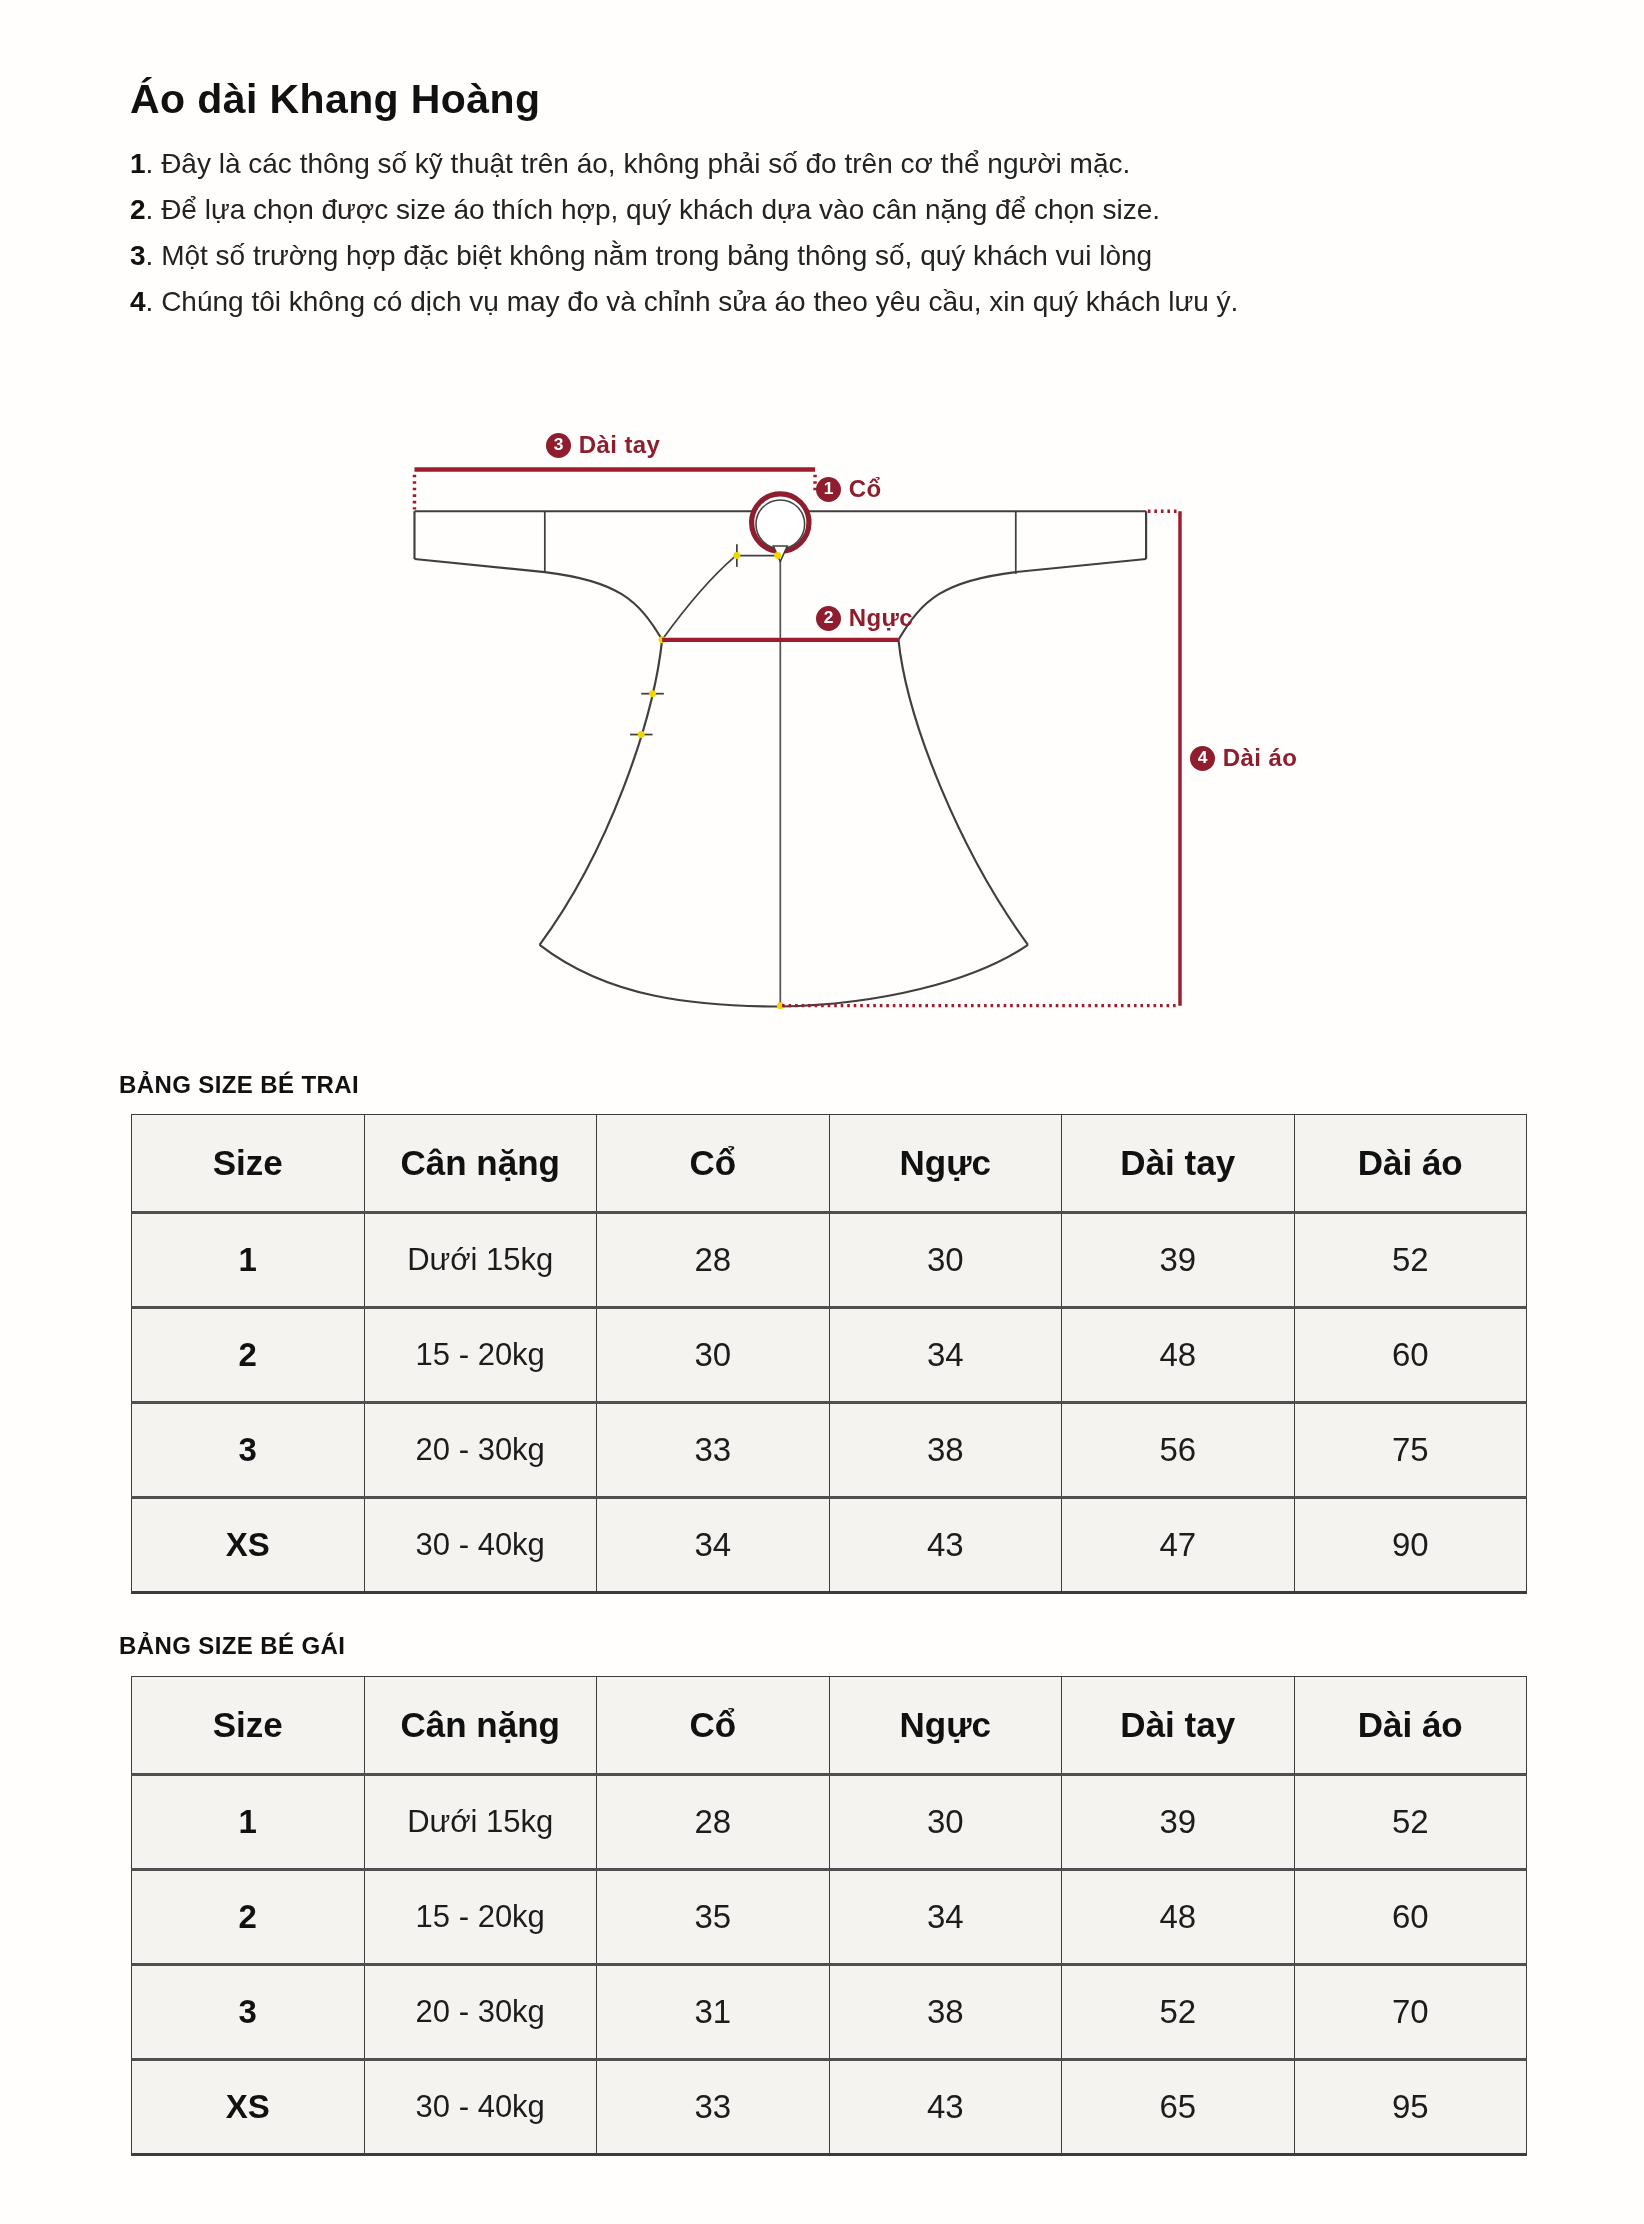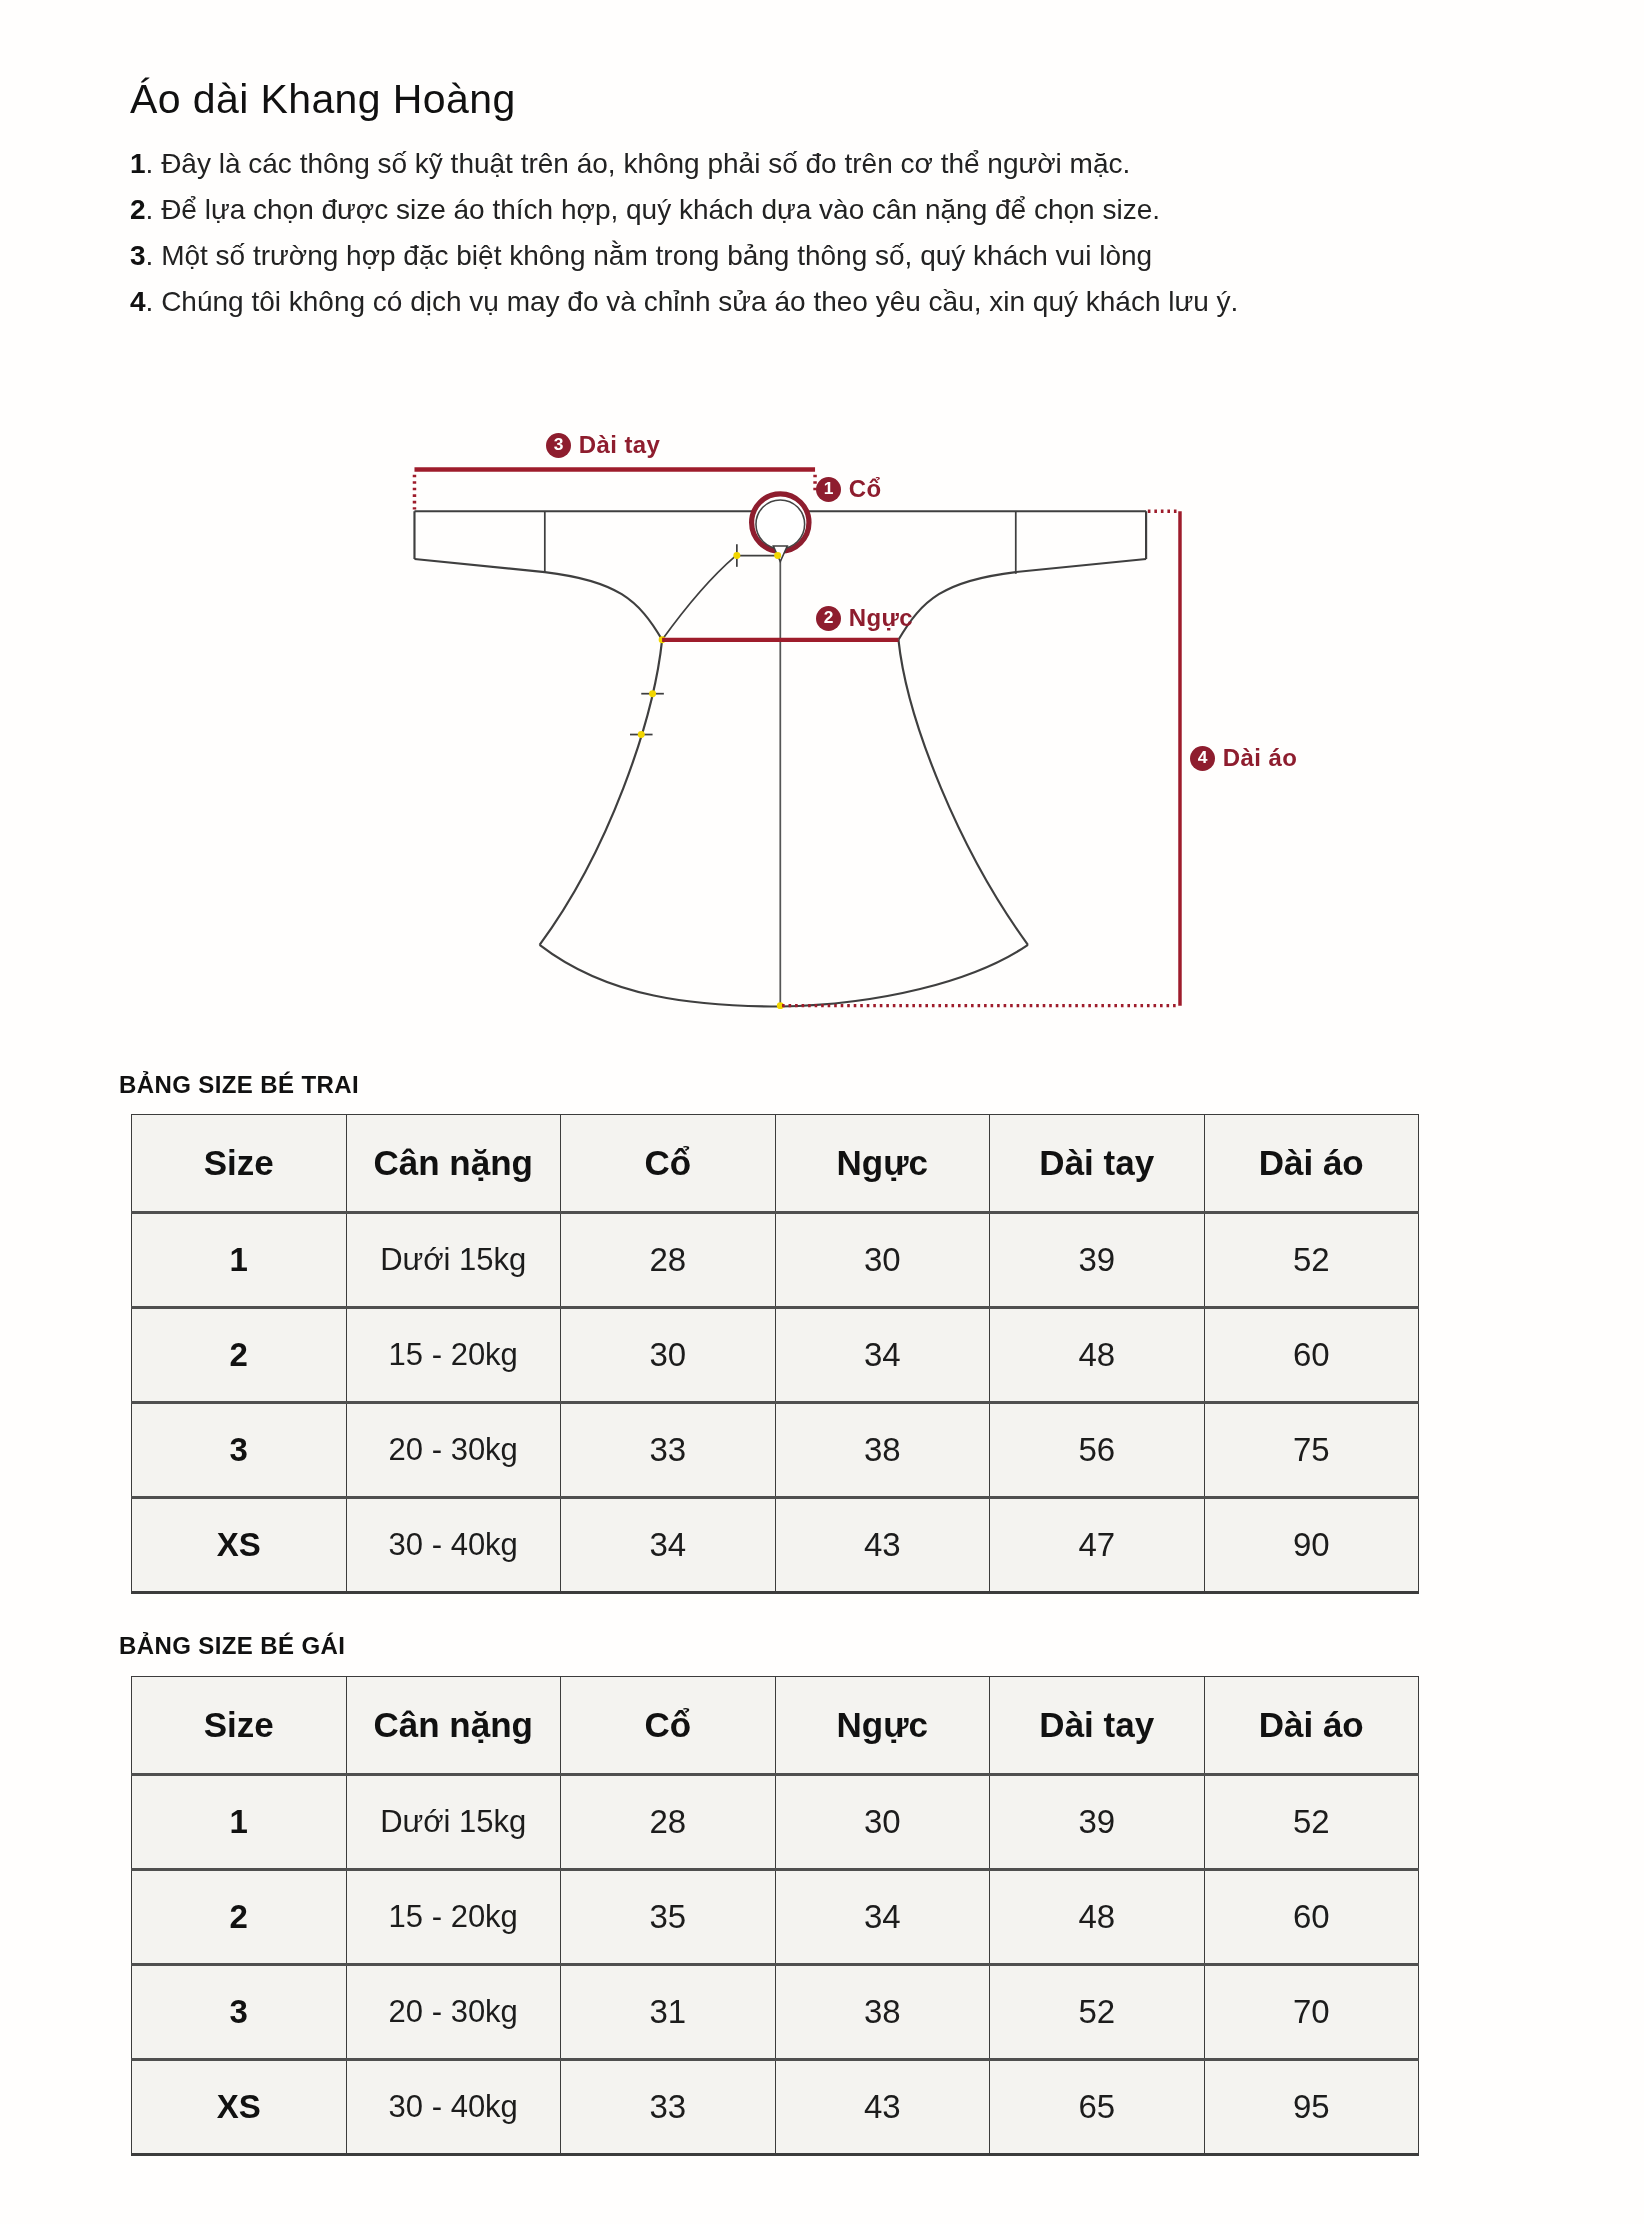--- a/index.html
+++ b/index.html
@@ -1,34 +1,34 @@
 <!DOCTYPE html>
 <html style="font-size:14px"><head>
 <meta charset="utf-8">
 <style>
   html,body{margin:0;padding:0;background:#ffffff;}
   body{width:1644px;height:2225px;position:relative;font-family:"Liberation Sans","DejaVu Sans",sans-serif;color:#1a1a1a;}
   .page{position:absolute;inset:0;background:#fffefd;overflow:hidden;}
 
-  .title{position:absolute;left:130px;top:76px;font-size:41px;font-weight:400;letter-spacing:0.4px;color:#111;}
+  .title{position:absolute;left:130px;top:76px;font-size:41px;font-weight:700;letter-spacing:0.4px;color:#111;}
 
   .notes{position:absolute;left:130px;top:141px;width:1304px;font-size:28px;line-height:46px;color:#222;font-weight:400;}
   .note-line{white-space:nowrap;}
   .note-num{font-weight:700;color:#111;}
 
   
   .diagram{position:absolute;left:0;top:0;width:1644px;height:1060px;}
   .diagram svg{position:absolute;left:0;top:400px;width:1644px;height:643px;}
   .dlabel{position:absolute;display:flex;align-items:center;gap:7.8px;}
   .dlabel .badge{width:25px;height:25px;border-radius:50%;background:#8e1d2e;color:#fff;font-size:17.4px;font-weight:700;display:flex;align-items:center;justify-content:center;line-height:1;}
   .dlabel .ltext{font-size:24px;font-weight:700;color:#8e1d2e;letter-spacing:0.4px;}
 
   
   .section-title{position:absolute;left:119px;font-size:24px;font-weight:700;color:#111;letter-spacing:0.4px;}
-  .size-table{position:absolute;left:131px;width:1288px;border-collapse:collapse;table-layout:fixed;background:#f4f3f0;}
+  .size-table{position:absolute;left:131px;width:1396px;border-collapse:collapse;table-layout:fixed;background:#f4f3f0;}
   .size-table th,.size-table td{border-left:1.7px solid #3c3c3c;border-right:1.7px solid #3c3c3c;text-align:center;vertical-align:middle;padding:0;}
   .size-table thead th{height:96px;font-size:35px;font-weight:700;color:#111;border-top:1.7px solid #3c3c3c;border-bottom:3.5px solid #4f4f4f;}
   .size-table tbody td{height:92px;font-size:33px;font-weight:400;color:#1c1c1c;border-bottom:3.5px solid #4f4f4f;}
   .size-table tbody tr:last-child td{border-bottom:3.5px solid #3c3c3c;}
   .size-table tbody td.szc{font-weight:700;color:#111;}
   .size-table tbody td.wtc{font-size:31px;margin-top:12px;}
 </style>
 </head>
 <body>
 

